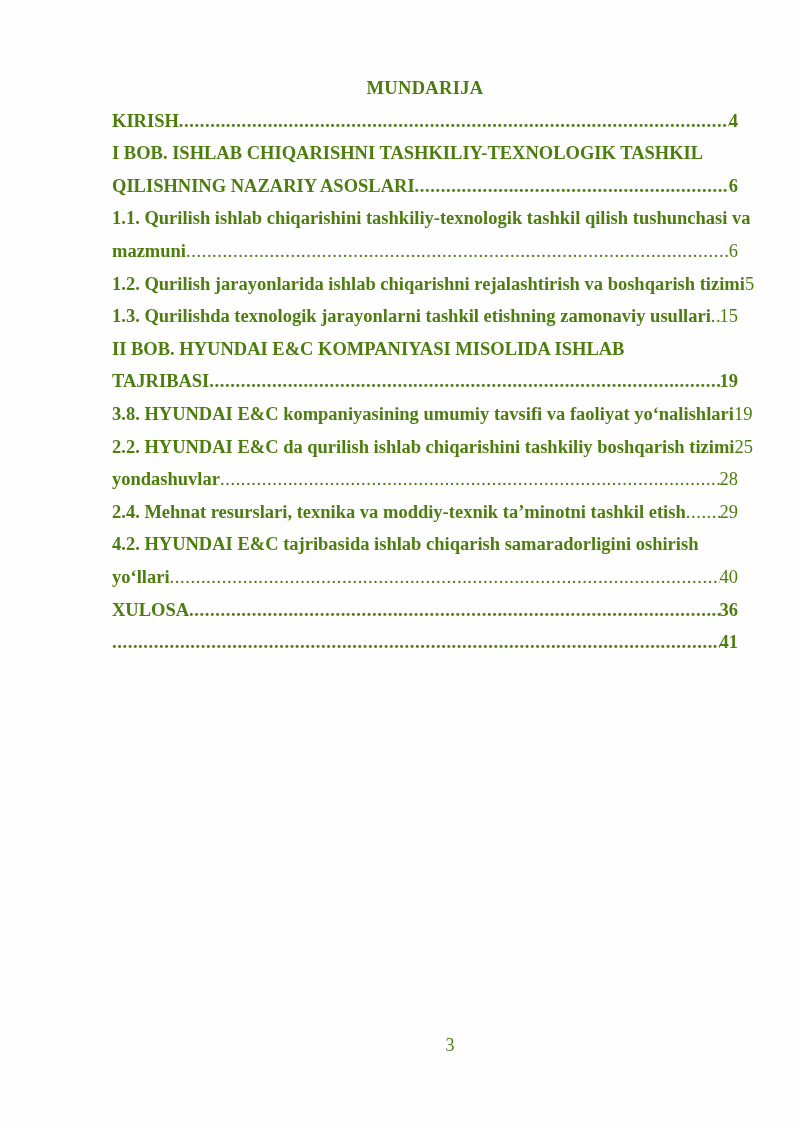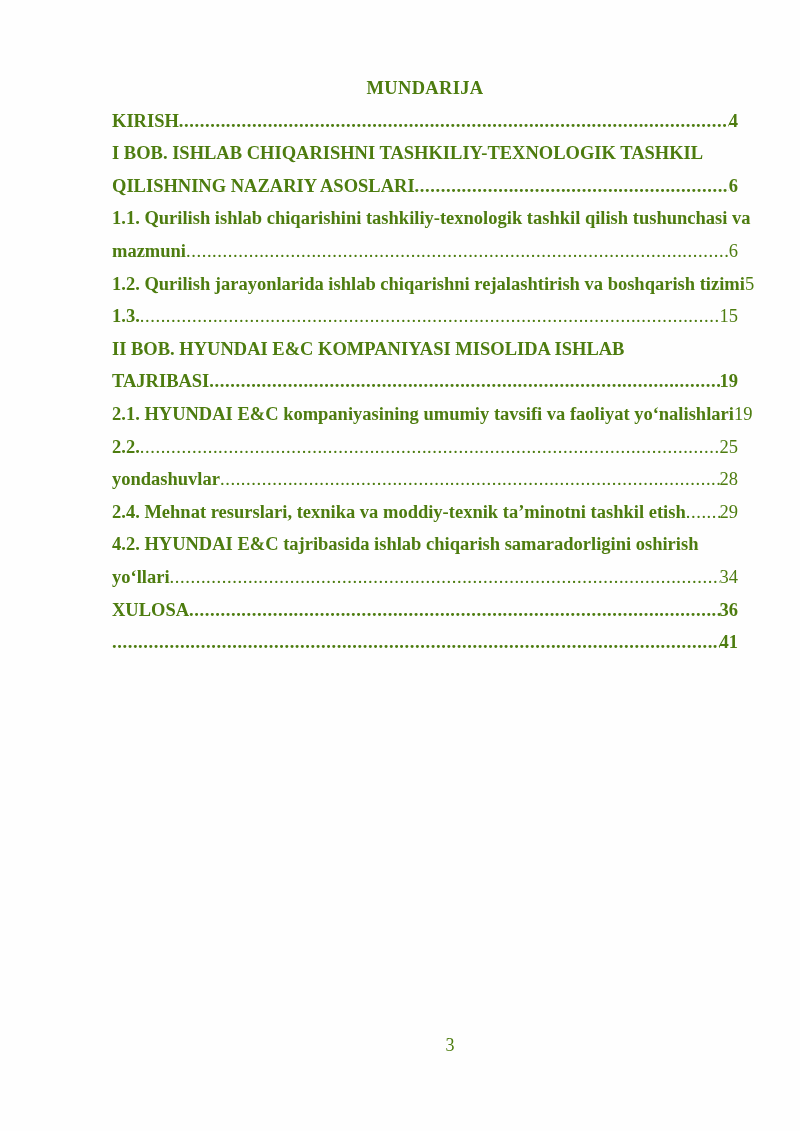--- a/index.html
+++ b/index.html
@@ -86,39 +86,41 @@
           <span class="page-num">6</span>
         </div>
         <div class="line">
           <span class="seg b">1.2.</span>
           <span class="seg"> Qurilish jarayonlarida ishlab chiqarishni rejalashtirish va boshqarish tizimi</span>
           <span class="filler">........................................................................................................................................................................................................</span>
           <span class="page-num">5</span>
         </div>
         <div class="line">
           <span class="seg b">1.3.</span>
+          <span class="seg"> Qurilishda texnologik jarayonlarni tashkil etishning zamonaviy usullari</span>
           <span class="filler">........................................................................................................................................................................................................</span>
           <span class="page-num">15</span>
         </div>
         <div class="line b">
           <span class="seg b">II BOB. HYUNDAI E&amp;C KOMPANIYASI MISOLIDA ISHLAB</span>
         </div>
         <div class="line b">
           <span class="seg b">TAJRIBASI</span>
           <span class="filler b">........................................................................................................................................................................................................</span>
           <span class="page-num b">19</span>
         </div>
         <div class="line">
-          <span class="seg b">2.1.</span>
+          <span class="seg b">3.8.</span>
           <span class="seg"> HYUNDAI E&amp;C kompaniyasining umumiy tavsifi va faoliyat yo‘nalishlari</span>
           <span class="filler">........................................................................................................................................................................................................</span>
           <span class="page-num">19</span>
         </div>
         <div class="line">
           <span class="seg b">2.2.</span>
+          <span class="seg"> HYUNDAI E&amp;C da qurilish ishlab chiqarishini tashkiliy boshqarish tizimi</span>
           <span class="filler">........................................................................................................................................................................................................</span>
           <span class="page-num">25</span>
         </div>
         <div class="line">
           <span class="seg">yondashuvlar</span>
           <span class="filler">........................................................................................................................................................................................................</span>
           <span class="page-num">28</span>
         </div>
         <div class="line">
           <span class="seg b">2.4.</span>
@@ -126,21 +128,21 @@
           <span class="filler">........................................................................................................................................................................................................</span>
           <span class="page-num">29</span>
         </div>
         <div class="line">
           <span class="seg b">4.2.</span>
           <span class="seg"> HYUNDAI E&amp;C tajribasida ishlab chiqarish samaradorligini oshirish</span>
         </div>
         <div class="line">
           <span class="seg">yo‘llari</span>
           <span class="filler">........................................................................................................................................................................................................</span>
-          <span class="page-num">34</span>
+          <span class="page-num">40</span>
         </div>
         <div class="line b">
           <span class="seg b">XULOSA</span>
           <span class="filler b">........................................................................................................................................................................................................</span>
           <span class="page-num b">36</span>
         </div>
         <div class="line b">
           <span class="filler b">........................................................................................................................................................................................................</span>
           <span class="page-num b">41</span>
         </div>

